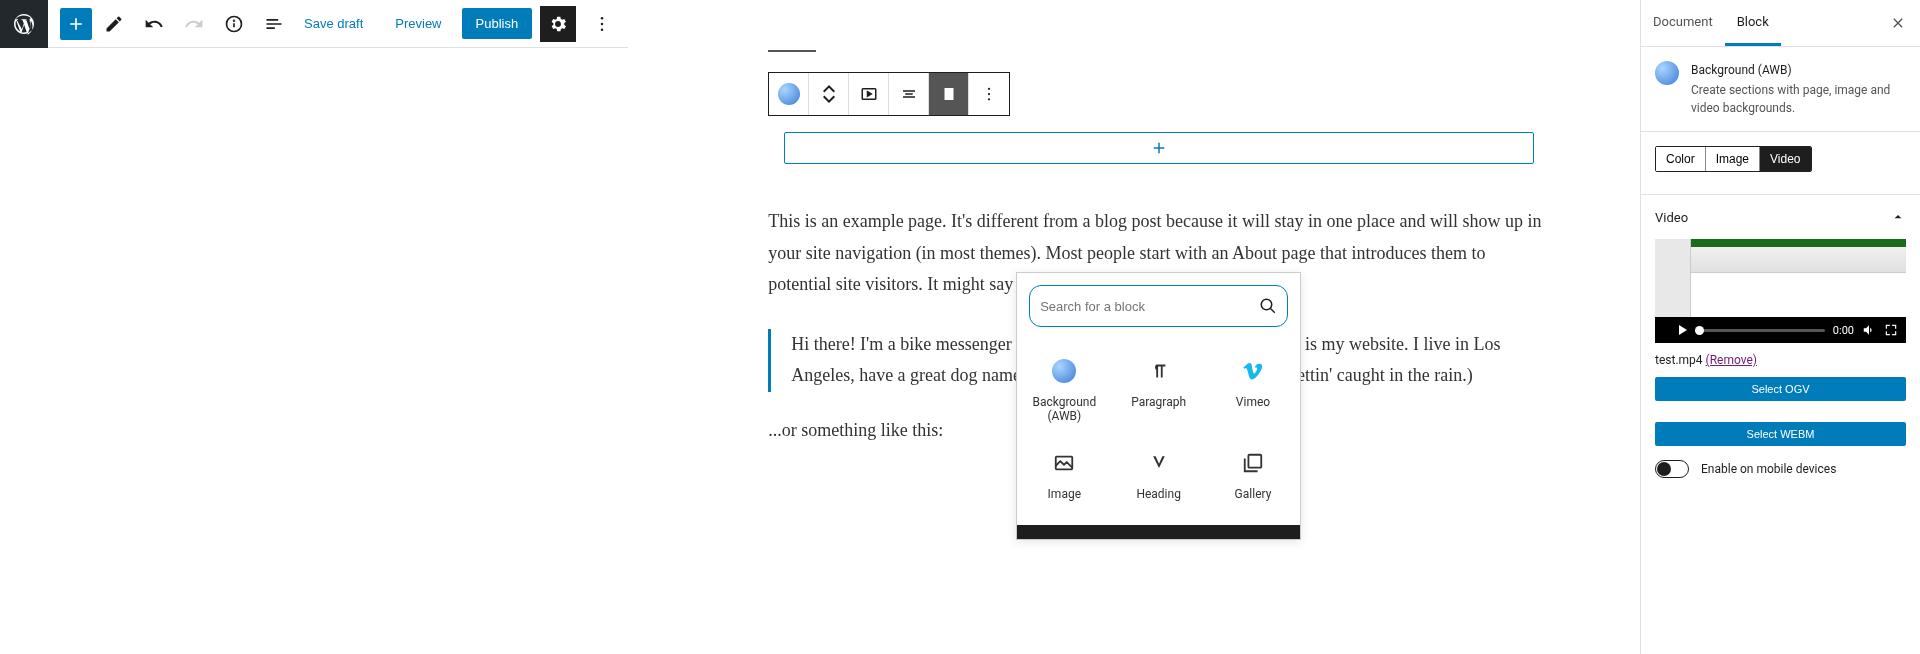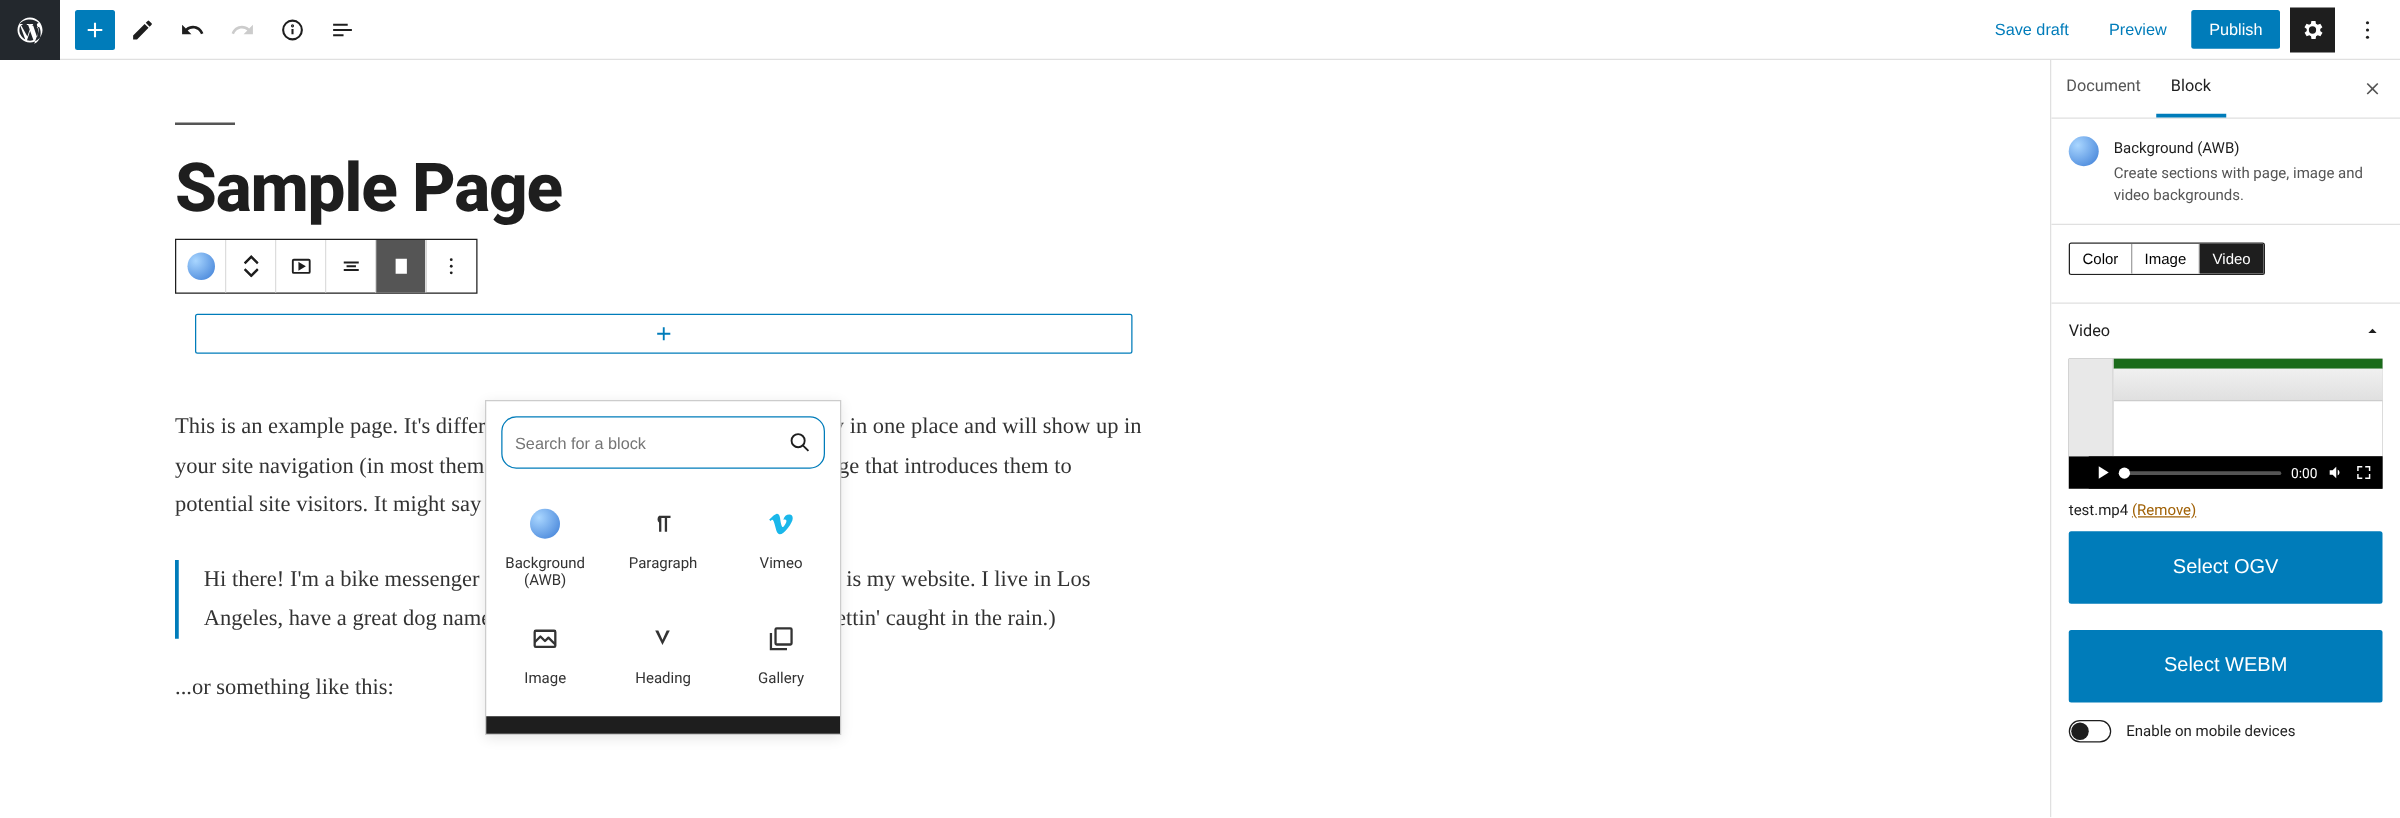--- a/index.html
+++ b/index.html
@@ -1,17 +1,17 @@
 <!DOCTYPE html>
 <html><head>
 <meta charset="utf-8">
 <style>
 * { margin: 0; padding: 0; box-sizing: border-box; }
 body { font-family: -apple-system, BlinkMacSystemFont, "Segoe UI", Roboto, sans-serif; font-size: 13px; color: #1e1e1e; background: #fff; overflow: hidden; }
-.app { display: flex; flex-direction: column; height: 654px; width: 1920px; }
+.app { display: flex; flex-direction: row; height: 654px; width: 1920px; }
 
 
 .topbar { display: flex; align-items: center; height: 48px; border-bottom: 1px solid #e0e0e0; }
 .wp-logo { width: 48px; height: 48px; background: #23282d; display: flex; align-items: center; justify-content: center; color: #fff; }
 .tb-left { display: flex; align-items: center; gap: 4px; padding-left: 12px; }
 .tb-btn { width: 36px; height: 36px; display: flex; align-items: center; justify-content: center; border: none; background: transparent; cursor: pointer; color: #1e1e1e; border-radius: 2px; }
 .tb-btn.add-block { background: #007cba; color: #fff; width: 32px; height: 32px; }
 .tb-btn.disabled { color: #ccc; }
 .tb-right { margin-left: auto; display: flex; align-items: center; gap: 8px; padding-right: 8px; }
 .link-btn { background: none; border: none; color: #007cba; font-size: 13px; padding: 8px 12px; cursor: pointer; }
@@ -75,22 +75,22 @@
 .video-thumb { position: absolute; inset: 0 0 26px 0; background: #f4f4f4; display: flex; }
 .vt-side { width: 36px; background: #e8e8e8; border-right: 1px solid #ccc; }
 .vt-main { flex: 1; background: #fff; }
 .vt-ribbon { height: 26px; background: linear-gradient(#f0f0f0,#e0e0e0); border-bottom: 1px solid #ccc; }
 .vt-bar { height: 8px; background: #1a6b1a; }
 .video-controls { position: absolute; bottom: 0; left: 16px; right: 0; height: 26px; background: rgba(0,0,0,0.8); display: flex; align-items: center; padding: 0 8px; gap: 8px; color: #fff; font-size: 11px; }
 .vc-play { width: 0; height: 0; border-left: 8px solid #fff; border-top: 5px solid transparent; border-bottom: 5px solid transparent; }
 .vc-track { flex: 1; height: 3px; background: #555; border-radius: 2px; position: relative; }
 .vc-dot { position: absolute; left: 0; top: -3px; width: 9px; height: 9px; background: #fff; border-radius: 50%; }
 .file-row { padding: 10px 14px 4px; font-size: 12px; }
-.file-row a { color: #a16207; text-decoration: underline; }
-.sb-btn { display: inline-block; margin: 6px 14px 0; background: #007cba; color: #fff; border: none; padding: 20px 14px; font-size: 16px; border-radius: 2px; cursor: pointer; }
+.file-row a { color: #701a75; text-decoration: underline; }
+.sb-btn { display: inline-block; margin: 6px 14px 0; background: #007cba; color: #fff; border: none; padding: 6px 14px; font-size: 11px; border-radius: 2px; cursor: pointer; }
 .toggle-row { display: flex; align-items: center; gap: 12px; padding: 14px; font-size: 12px; }
 .toggle { width: 34px; height: 18px; border: 1px solid #1e1e1e; border-radius: 9px; position: relative; }
 .toggle::after { content: ""; position: absolute; left: 1px; top: 1px; width: 14px; height: 14px; background: #1e1e1e; border-radius: 50%; }
 
 svg { display: block; }
 </style>
 </head>
 <body>
 
 <div class="app">
@@ -150,21 +150,20 @@
             <circle cx="12" cy="19" r="1.5"></circle>
           </svg>
       </button>
     </div>
   </div>
 
   <div class="main">
     <div class="editor-area">
       <div class="editor-content">
         <div class="title-line"></div>
-        <h1 class="page-title">Sample Page</h1>
 
         <div class="block-toolbar">
           <div class="bt-item">
               <div class="awb-icon-sm"></div>
             </div>
           <div class="bt-item stacked">
             <svg width="12" height="8" viewBox="0 0 12 8" fill="currentColor">
                 <path d="M6 0l6 6-1.4 1.4L6 2.8 1.4 7.4 0 6z"></path>
               </svg>
             <svg width="12" height="8" viewBox="0 0 12 8" fill="currentColor">

